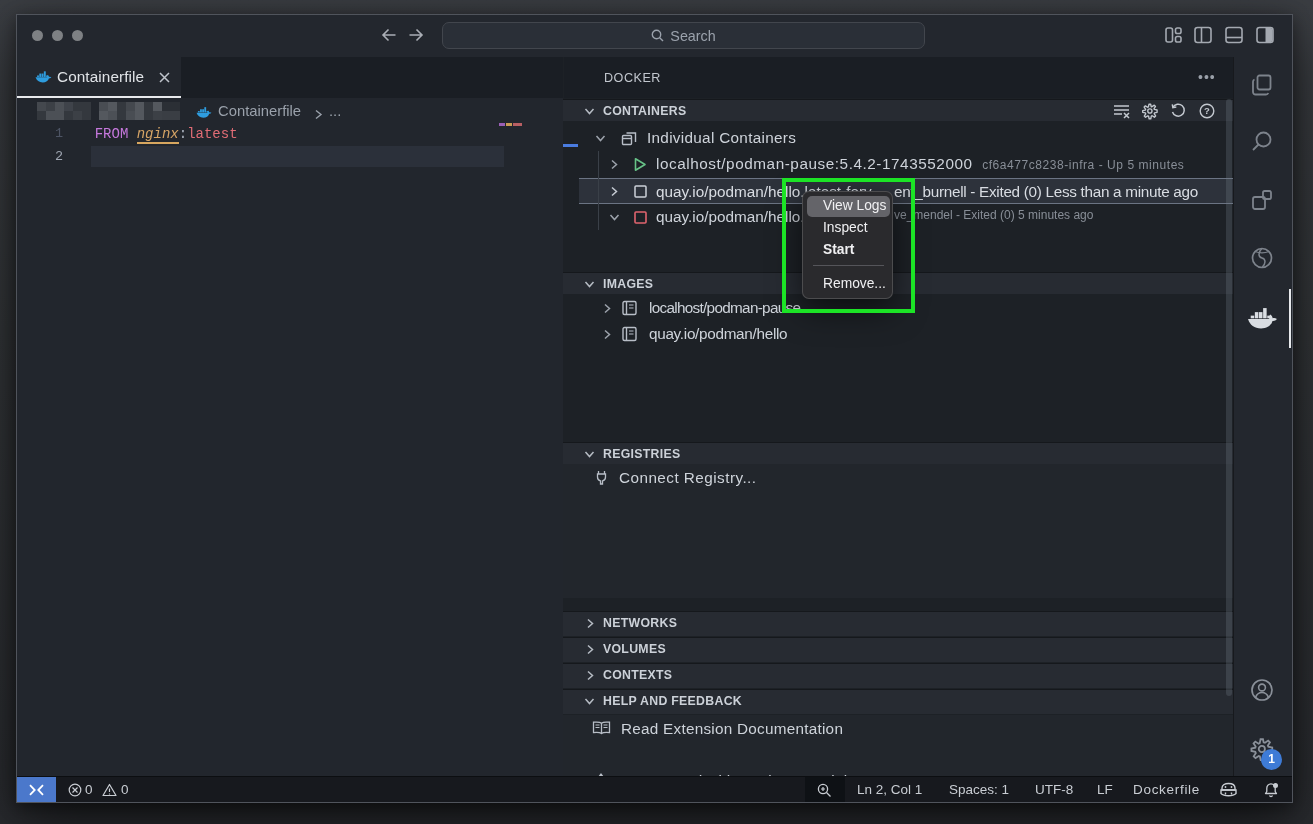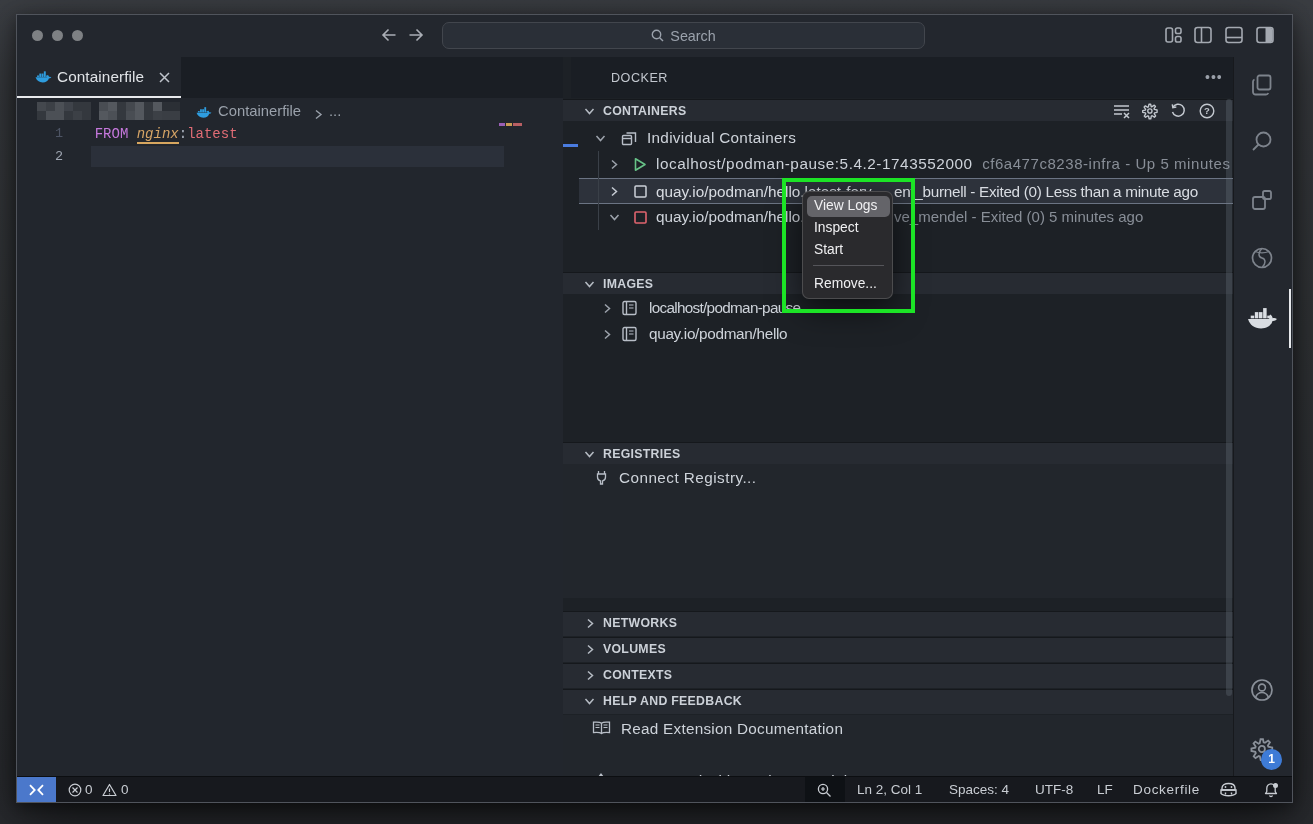--- a/index.html
+++ b/index.html
@@ -24,42 +24,42 @@
   .tab .underline { position:absolute; left:0; bottom:0; width:100%; height:2px; background:#e8eaed; }
   .tab .title { position:absolute; left:40px; top:11px; font-size:15.3px; color:#e0e3e7; letter-spacing:.1px; }
   
   .editor { position:absolute; left:0; top:83px; width:562px; bottom:26px; background:#22262d; }
   .crumbtxt { position:absolute; top:5px; font-size:14.8px; color:#9aa1ab; }
   .mono { font-family:"Liberation Mono", monospace; font-size:14px; }
   .lnum { position:absolute; width:30px; text-align:right; font-family:"Liberation Mono", monospace; font-size:13.5px; }
   .curline { position:absolute; left:74px; top:48px; width:413px; height:21px; background:#2b303a; }
   
   .panel { position:absolute; left:546px; top:42px; width:672px; bottom:26px; background:#1d2126; }
-  .paneltitle { position:absolute; left:8px; top:0; width:100%; height:41px; background:#1a1e24;
+  .paneltitle { position:absolute; left:1px; top:0; width:100%; height:41px; background:#1a1e24;
      color:#c2c7ce; font-size:12.6px; letter-spacing:.5px; }
   .band { position:absolute; left:0; width:100%; height:22px; background:#272b32;
      border-top:1px solid #15181c; color:#ccd1d8; font-size:12.3px; font-weight:bold; letter-spacing:.3px; }
   .band .cap { position:absolute; left:40px; top:4px;text-align:right; }
   .litebody { position:absolute; left:0; width:100%; background:#22262c; }
   .row { position:absolute; left:16px; width:656px; height:26px; font-size:15.3px; color:#ced3da; }
   .row .nm { position:absolute; top:4px; white-space:pre; }
-  .desc { color:#888e97; font-size:15px; }
+  .desc { color:#888e97; font-size:12px; }
   .chev { position:absolute; }
   
   .activity { position:absolute; right:0; top:42px; width:59px; bottom:26px; background:#23272e;
       border-left:1px solid #17191d; }
   
   .status { position:absolute; left:0; bottom:0; width:100%; height:26px; background:#17191e;
       border-top:1px solid #0c0e11; color:#c9cdd3; font-size:13.5px; }
   .status .it { position:absolute; top:5px; white-space:pre; }
   
   .menu { position:absolute; left:802px; top:191px; width:91px; height:108px; background:#2a2a2d;
       border:1px solid rgba(255,255,255,.16); border-radius:7px; z-index:40;
       box-shadow:0 10px 32px rgba(0,0,0,.6); color:#f0f0f2; font-size:13px; }
-  .menu .mi { position:absolute; left:11px; white-space:pre; font-size:13.8px; }
+  .menu .mi { position:absolute; left:20px; white-space:pre; font-size:13.8px; }
   .greenrect { position:absolute; left:782px; top:178px; width:133px; height:135px;
       border:4px solid #1ce426; z-index:50; }
 </style>
 </head>
 <body>
 <div class="win">
 
   <div class="titlebar">
     <div class="dot" style="left:15px;"></div>
     <div class="dot" style="left:35px;"></div>
@@ -402,21 +402,21 @@
     </svg>
     <div class="it" style="left:104px;">0</div>
 
     <div class="abs" style="left:788px;top:0;width:40px;height:26px;background:#0e1115;"></div>
     <svg style="left:800px;top:6px;" width="15" height="15" viewBox="0 0 15 15">
       <circle cx="6" cy="6" r="4.6" stroke="#c9cdd3" stroke-width="1.3" fill="none"></circle>
       <path d="M9.5 9.5 L13.5 13.5" stroke="#c9cdd3" stroke-width="1.3"></path>
       <path d="M4 6 H8 M6 4 V8" stroke="#c9cdd3" stroke-width="1.2"></path>
     </svg>
     <div class="it" style="left:840px;">Ln 2, Col 1</div>
-    <div class="it" style="left:932px;">Spaces: 4</div>
+    <div class="it" style="left:932px;">Spaces: 1</div>
     <div class="it" style="left:1018px;">UTF-8</div>
     <div class="it" style="left:1080px;">LF</div>
     <div class="it" style="left:1116px;letter-spacing:.7px;">Dockerfile</div>
     <svg style="left:1202px;top:5px;" width="19" height="16" viewBox="0 0 19 16">
       <path d="M3 6 C3 3 6 1.5 9.5 1.5 C13 1.5 16 3 16 6 V8 H3 Z" stroke="#c9cdd3" stroke-width="1.4" fill="none"></path>
       <path d="M2 8 H17 V11.5 C14 14.5 5 14.5 2 11.5 Z" stroke="#c9cdd3" stroke-width="1.4" fill="none"></path>
       <path d="M6.5 10.5 V12.5 M12.5 10.5 V12.5" stroke="#c9cdd3" stroke-width="1.4"></path>
       <circle cx="6.5" cy="5" r="0.9" fill="#c9cdd3"></circle>
         <circle cx="12.5" cy="5" r="0.9" fill="#c9cdd3"></circle>
     </svg>
@@ -425,17 +425,17 @@
       <path d="M6.5 13.5 a1.6 1.6 0 0 0 3 0" stroke="#c9cdd3" stroke-width="1.3" fill="none"></path>
       <circle cx="12.5" cy="3.5" r="2.5" fill="#c9cdd3"></circle>
     </svg>
   </div>
 </div>
 
 <div class="menu">
   <div class="abs" style="left:4px;top:4px;width:83px;height:21px;background:#646469;border-radius:5px;"></div>
   <div class="mi" style="top:6px;">View Logs</div>
   <div class="mi" style="top:28px;">Inspect</div>
-  <div class="mi" style="top:50px;">Start</div>
+  <div class="mi" style="top:50px;font-weight:bold;">Start</div>
   <div class="abs" style="left:10px;top:73px;width:71px;height:1px;background:#55555a;"></div>
   <div class="mi" style="top:84px;">Remove...</div>
 </div>
 <div class="greenrect"></div>
 
 </body></html>

